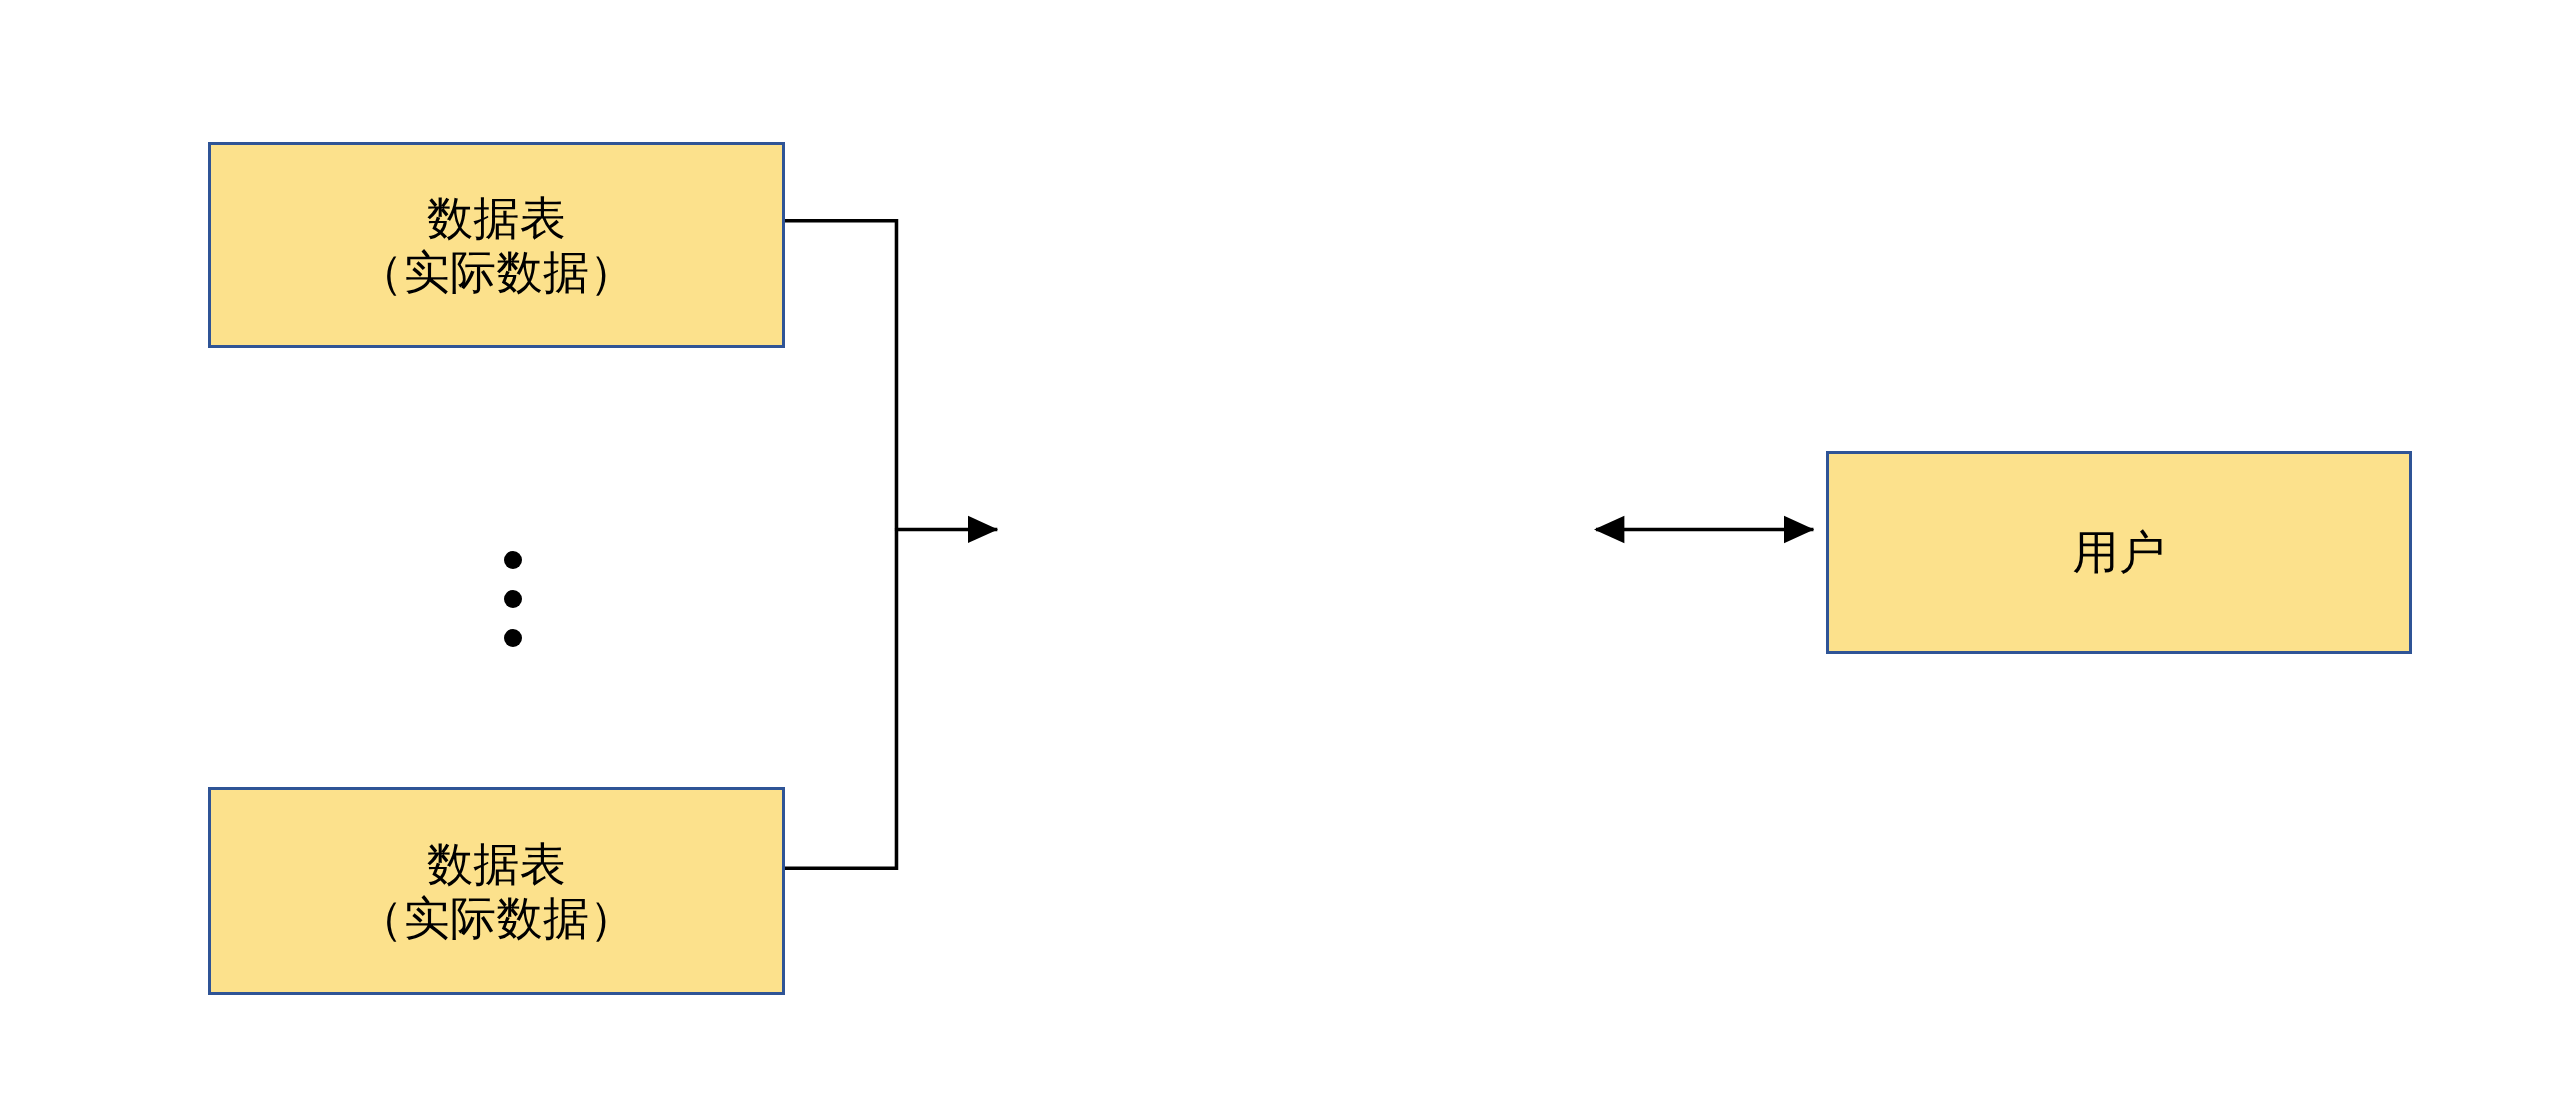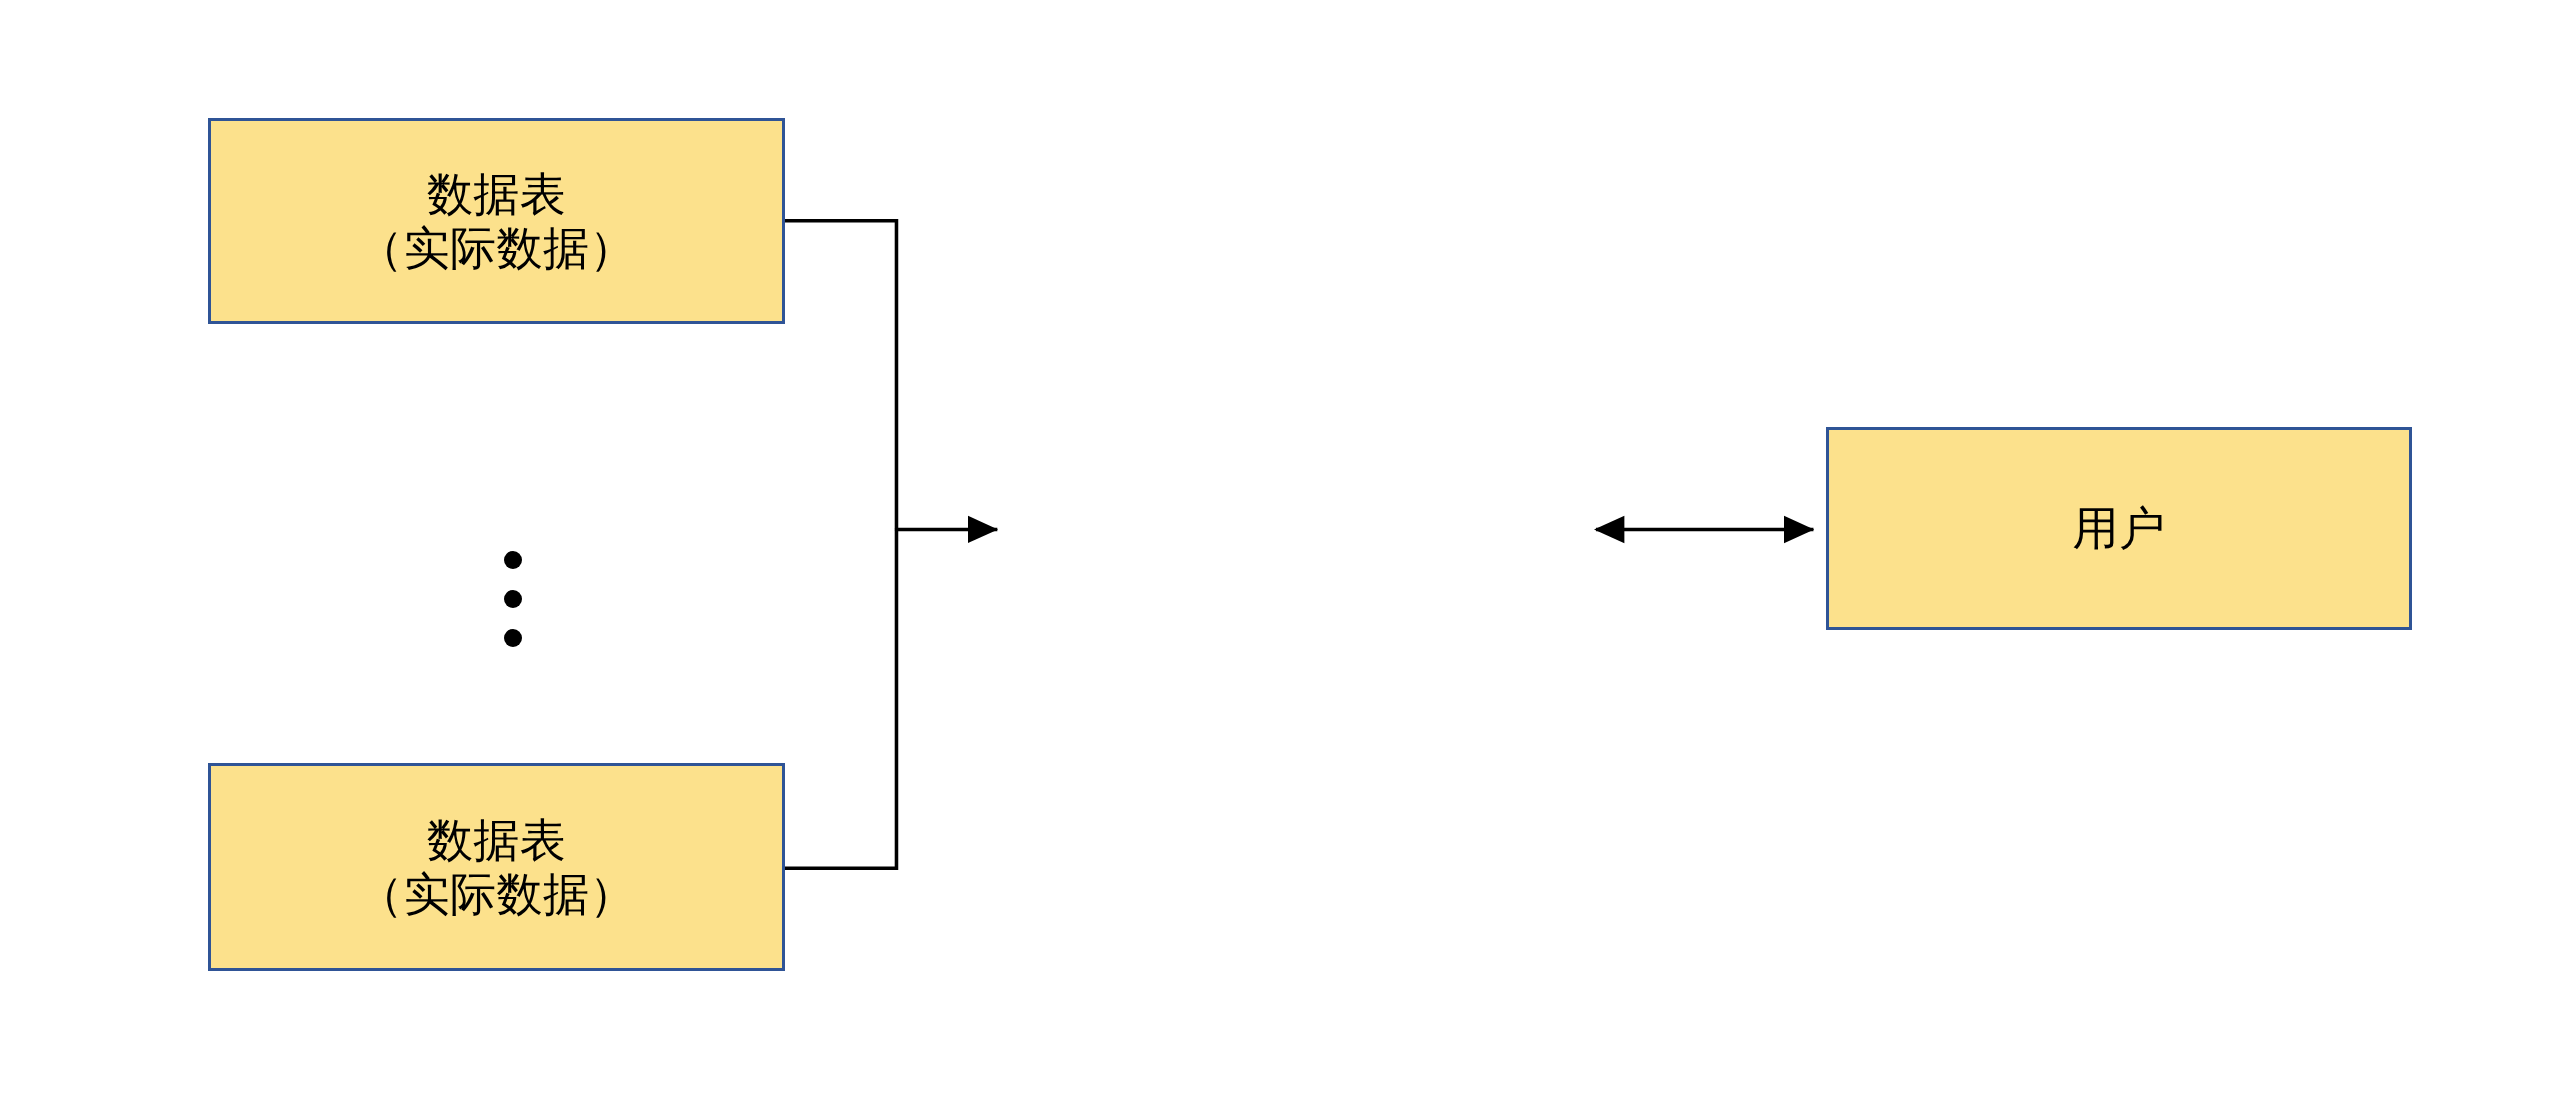--- a/index.html
+++ b/index.html
@@ -27,20 +27,21 @@
     flex-direction: column;
     align-items: center;
     justify-content: center;
     text-align: center;
     color: #000000;
     line-height: 1.18;
     white-space: pre-line;
     font-size: 46px;
     font-weight: 400;
     letter-spacing: 0.4px;
+    margin-top: 24px;
   }
   .node-line {
     display: block;
   }
 
   
   #node-table-top {
     left: 208px;
     top: 118px;
     width: 577px;

